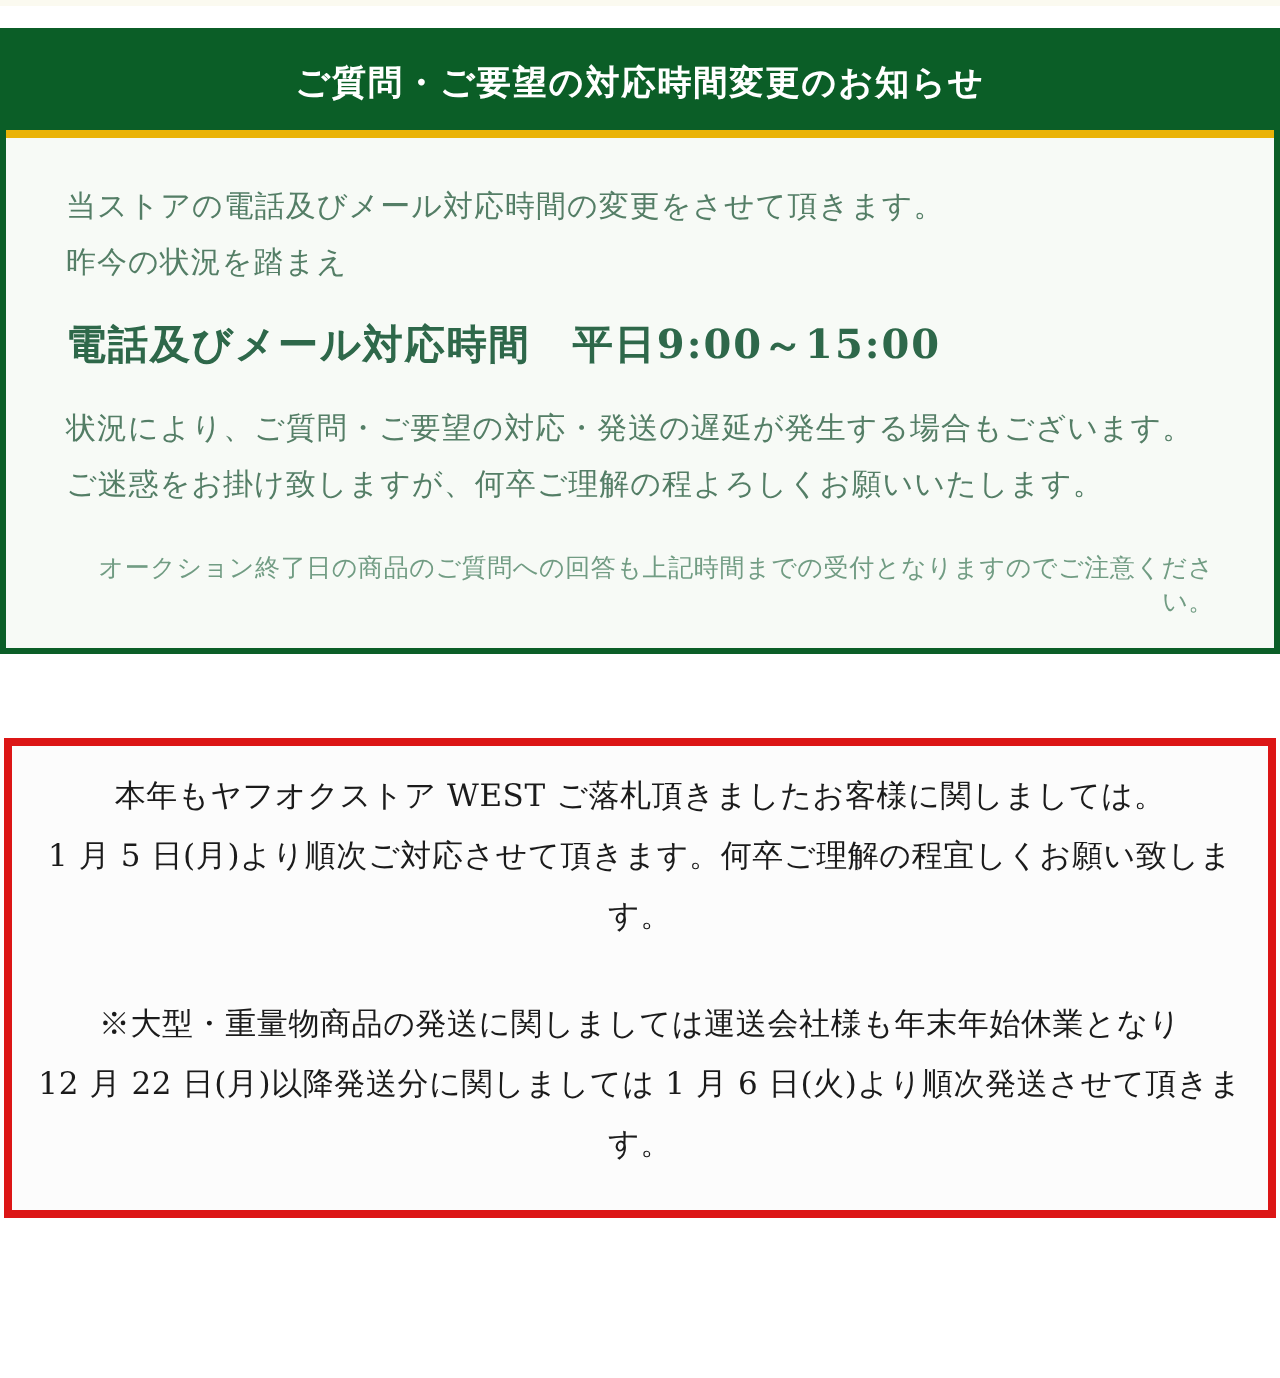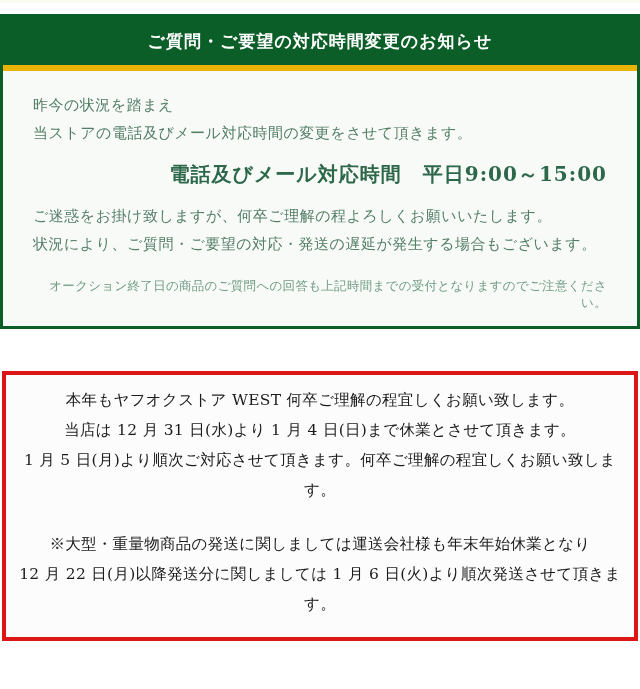--- a/index.html
+++ b/index.html
@@ -20,41 +20,41 @@
     background: #fbfaf0;
   }
   
   .green-box {
     margin-top: 11px;
     border: 3px solid #0b5e27;
     background: #f7faf6;
   }
   .green-header {
     background: #0b5e27;
-    border-bottom: 6px solid #eab308;
+    border-bottom: 4px solid #eab308;
     color: #ffffff;
     text-align: center;
     font-size: 17px;
     font-weight: bold;
     letter-spacing: 1px;
     padding: 13px 0 12px 0;
   }
   .green-body {
     padding: 20px 30px 8px 30px;
   }
   .g-line {
     margin: 0;
     font-size: 15px;
     line-height: 28px;
     color: #547e66;
     letter-spacing: 0.5px;
   }
   .g-hours {
     margin: 14px 0 14px 0;
-    text-align: right;
+    text-align: left;
     font-size: 20px;
     font-weight: bold;
     color: #2e684a;
     letter-spacing: 1px;
   }
   .g-note {
     margin: 20px 0 6px 0;
     font-size: 12.5px;
     color: #719c83;
     letter-spacing: 0.3px;
@@ -86,32 +86,31 @@
   }
 </style>
 </head>
 <body>
 
 <div class="top-strip"></div>
 
 <div class="green-box">
   <div class="green-header">ご質問・ご要望の対応時間変更のお知らせ</div>
   <div class="green-body">
+    <p class="g-line">当ストアの電話及びメール対応時間の変更をさせて頂きます。</p>
     <p class="g-line">昨今の状況を踏まえ</p>
-    <p class="g-line">当ストアの電話及びメール対応時間の変更をさせて頂きます。</p>
     <p class="g-hours">電話及びメール対応時間　平日9:00～15:00</p>
+    <p class="g-line">状況により、ご質問・ご要望の対応・発送の遅延が発生する場合もございます。</p>
     <p class="g-line">ご迷惑をお掛け致しますが、何卒ご理解の程よろしくお願いいたします。</p>
-    <p class="g-line">状況により、ご質問・ご要望の対応・発送の遅延が発生する場合もございます。</p>
     <p class="g-note">オークション終了日の商品のご質問への回答も上記時間までの受付となりますのでご注意ください。</p>
   </div>
 </div>
 
 <div class="red-box">
   <div>
-    <p class="r-line">本年もヤフオクストア WEST 何卒ご理解の程宜しくお願い致します。</p>
-    <p class="r-line">当店は 12 月 31 日(水)より 1 月 4 日(日)まで休業とさせて頂きます。</p>
+    <p class="r-line">本年もヤフオクストア WEST ご落札頂きましたお客様に関しましては。</p>
     <p class="r-line">1 月 5 日(月)より順次ご対応させて頂きます。何卒ご理解の程宜しくお願い致します。</p>
   </div>
   <div class="r-shipping-group">
     <p class="r-line">※大型・重量物商品の発送に関しましては運送会社様も年末年始休業となり</p>
     <p class="r-line">12 月 22 日(月)以降発送分に関しましては 1 月 6 日(火)より順次発送させて頂きます。</p>
   </div>
 </div>
 
 </body></html>

